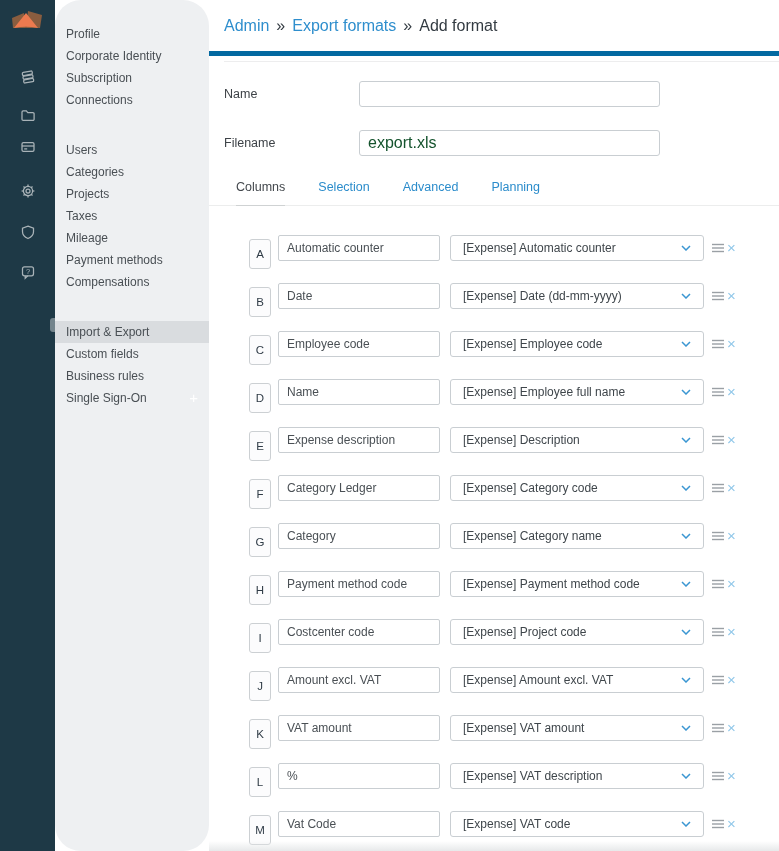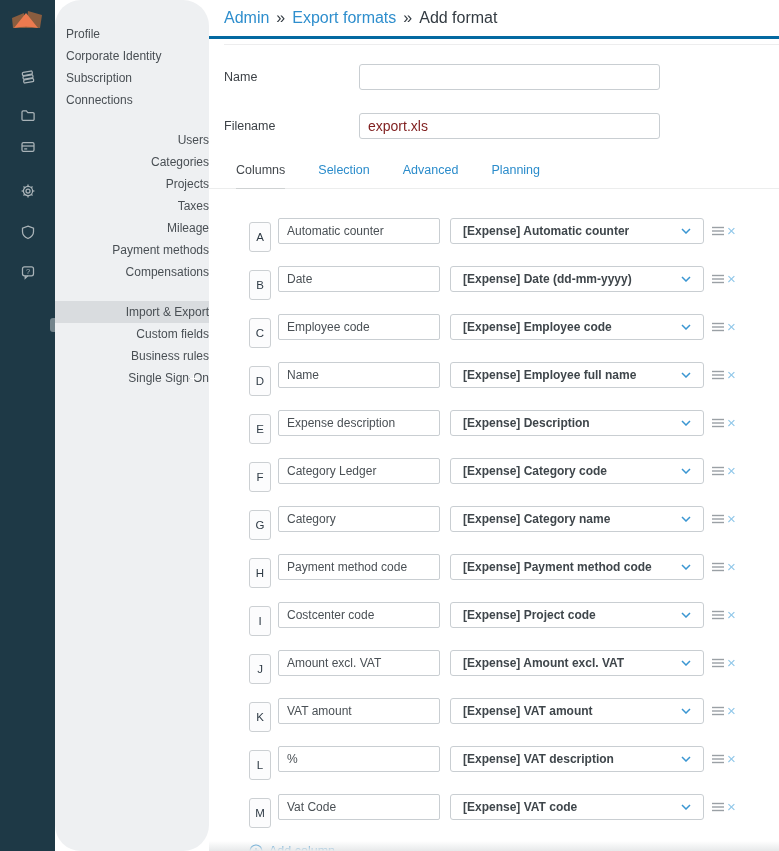--- a/index.html
+++ b/index.html
@@ -25,47 +25,47 @@
     position:absolute; right:0; top:318px; width:5px; height:14px;
     background:rgba(255,255,255,.38); border-radius:3px 0 0 3px;
   }
   
   .sidebar {
     position:absolute; left:55px; top:0; width:154px; height:851px;
     background:#eef0f2; font-size:12px; color:#494f54;
     padding-top:23px;
     border-radius:26px;
   }
-  .side-group + .side-group { margin-top:18px;text-align:right; }
+  .side-group + .side-group { margin-top:28px; }
   .side-item {
     height:22px; line-height:22px; padding-left:11px;
     white-space:nowrap; cursor:pointer; position:relative;
   }
   .side-item.selected { background:#d9dcdf; }
   .sso-plus {
     position:absolute; right:11px; top:0; color:#ffffff;
     font-size:15px; line-height:22px;
   }
   
   .main { position:absolute; left:209px; top:0; width:570px; height:851px; background:#fff; }
   .header {
-    height:39px; border-bottom:3px solid #0369a1;
+    height:56px; border-bottom:5px solid #0369a1;
     display:flex; align-items:center; padding-left:15px;
     font-size:16px; color:#333b42;
   }
   .crumb-link { color:#2e8ecd; text-decoration:none; cursor:pointer; }
   .crumb-sep { margin:0 7px; color:#333b42; }
   .subline { height:1px; background:#ededee; margin:5px 0 0 15px; }
   
   .form { margin-top:19px; padding-left:15px; }
   .form-row { display:flex; margin-bottom:23px; }
   .form-label { width:135px; padding-top:6px; font-size:12.5px; color:#3d4247; }
   .form-input {
     width:301px; height:26px; border:1px solid #c9ced2; border-radius:3px;
-    padding:0 8px; font-size:14px; color:#7f1d1d; background:#fff; outline:none;
+    padding:0 8px; font-size:16px; color:#14532d; background:#fff; outline:none;
     font-family:"Liberation Sans", sans-serif;
   }
   
   .tabbar {
     display:flex; gap:33px; padding-left:27px; margin-top:24px;
     border-bottom:1px solid #eceded;
   }
   .tab { font-size:12.5px; padding-bottom:11px; color:#2b8ccb; cursor:pointer; }
   .tab.active { color:#43484d; border-bottom:1px solid #cfd2d3; margin-bottom:-1px; }
   
@@ -81,21 +81,21 @@
     width:162px; height:26px; border:1px solid #c9ced2; border-radius:2px;
     padding:0 8px; font-size:12px; color:#4a5055; background:#fff;
     position:relative; z-index:1; outline:none;
     font-family:"Liberation Sans", sans-serif;
     margin-left:8px;
   }
   .select {
     margin-left:10px; width:254px; height:26px;
     border:1px solid #c9ced2; border-radius:3px; background:#fff;
     display:flex; align-items:center; justify-content:space-between;
-    padding:0 12px; font-size:12px; color:#3f464b; cursor:pointer;font-weight:bold;
+    padding:0 12px; font-size:12px; color:#3f464b; cursor:pointer;
   }
   .select svg { flex:none; }
   .row-icons { display:flex; align-items:center; height:26px; margin-left:8px; gap:3px; }
   .drag-handle { cursor:grab; display:flex; }
   .remove { color:#90c7e9; font-size:15px; line-height:14px; cursor:pointer; }
   
   .add-column {
     margin:16px 0 0 40px; display:flex; align-items:center; gap:6px;
     color:#2b8ccb; font-size:12.5px; cursor:pointer;
   }

